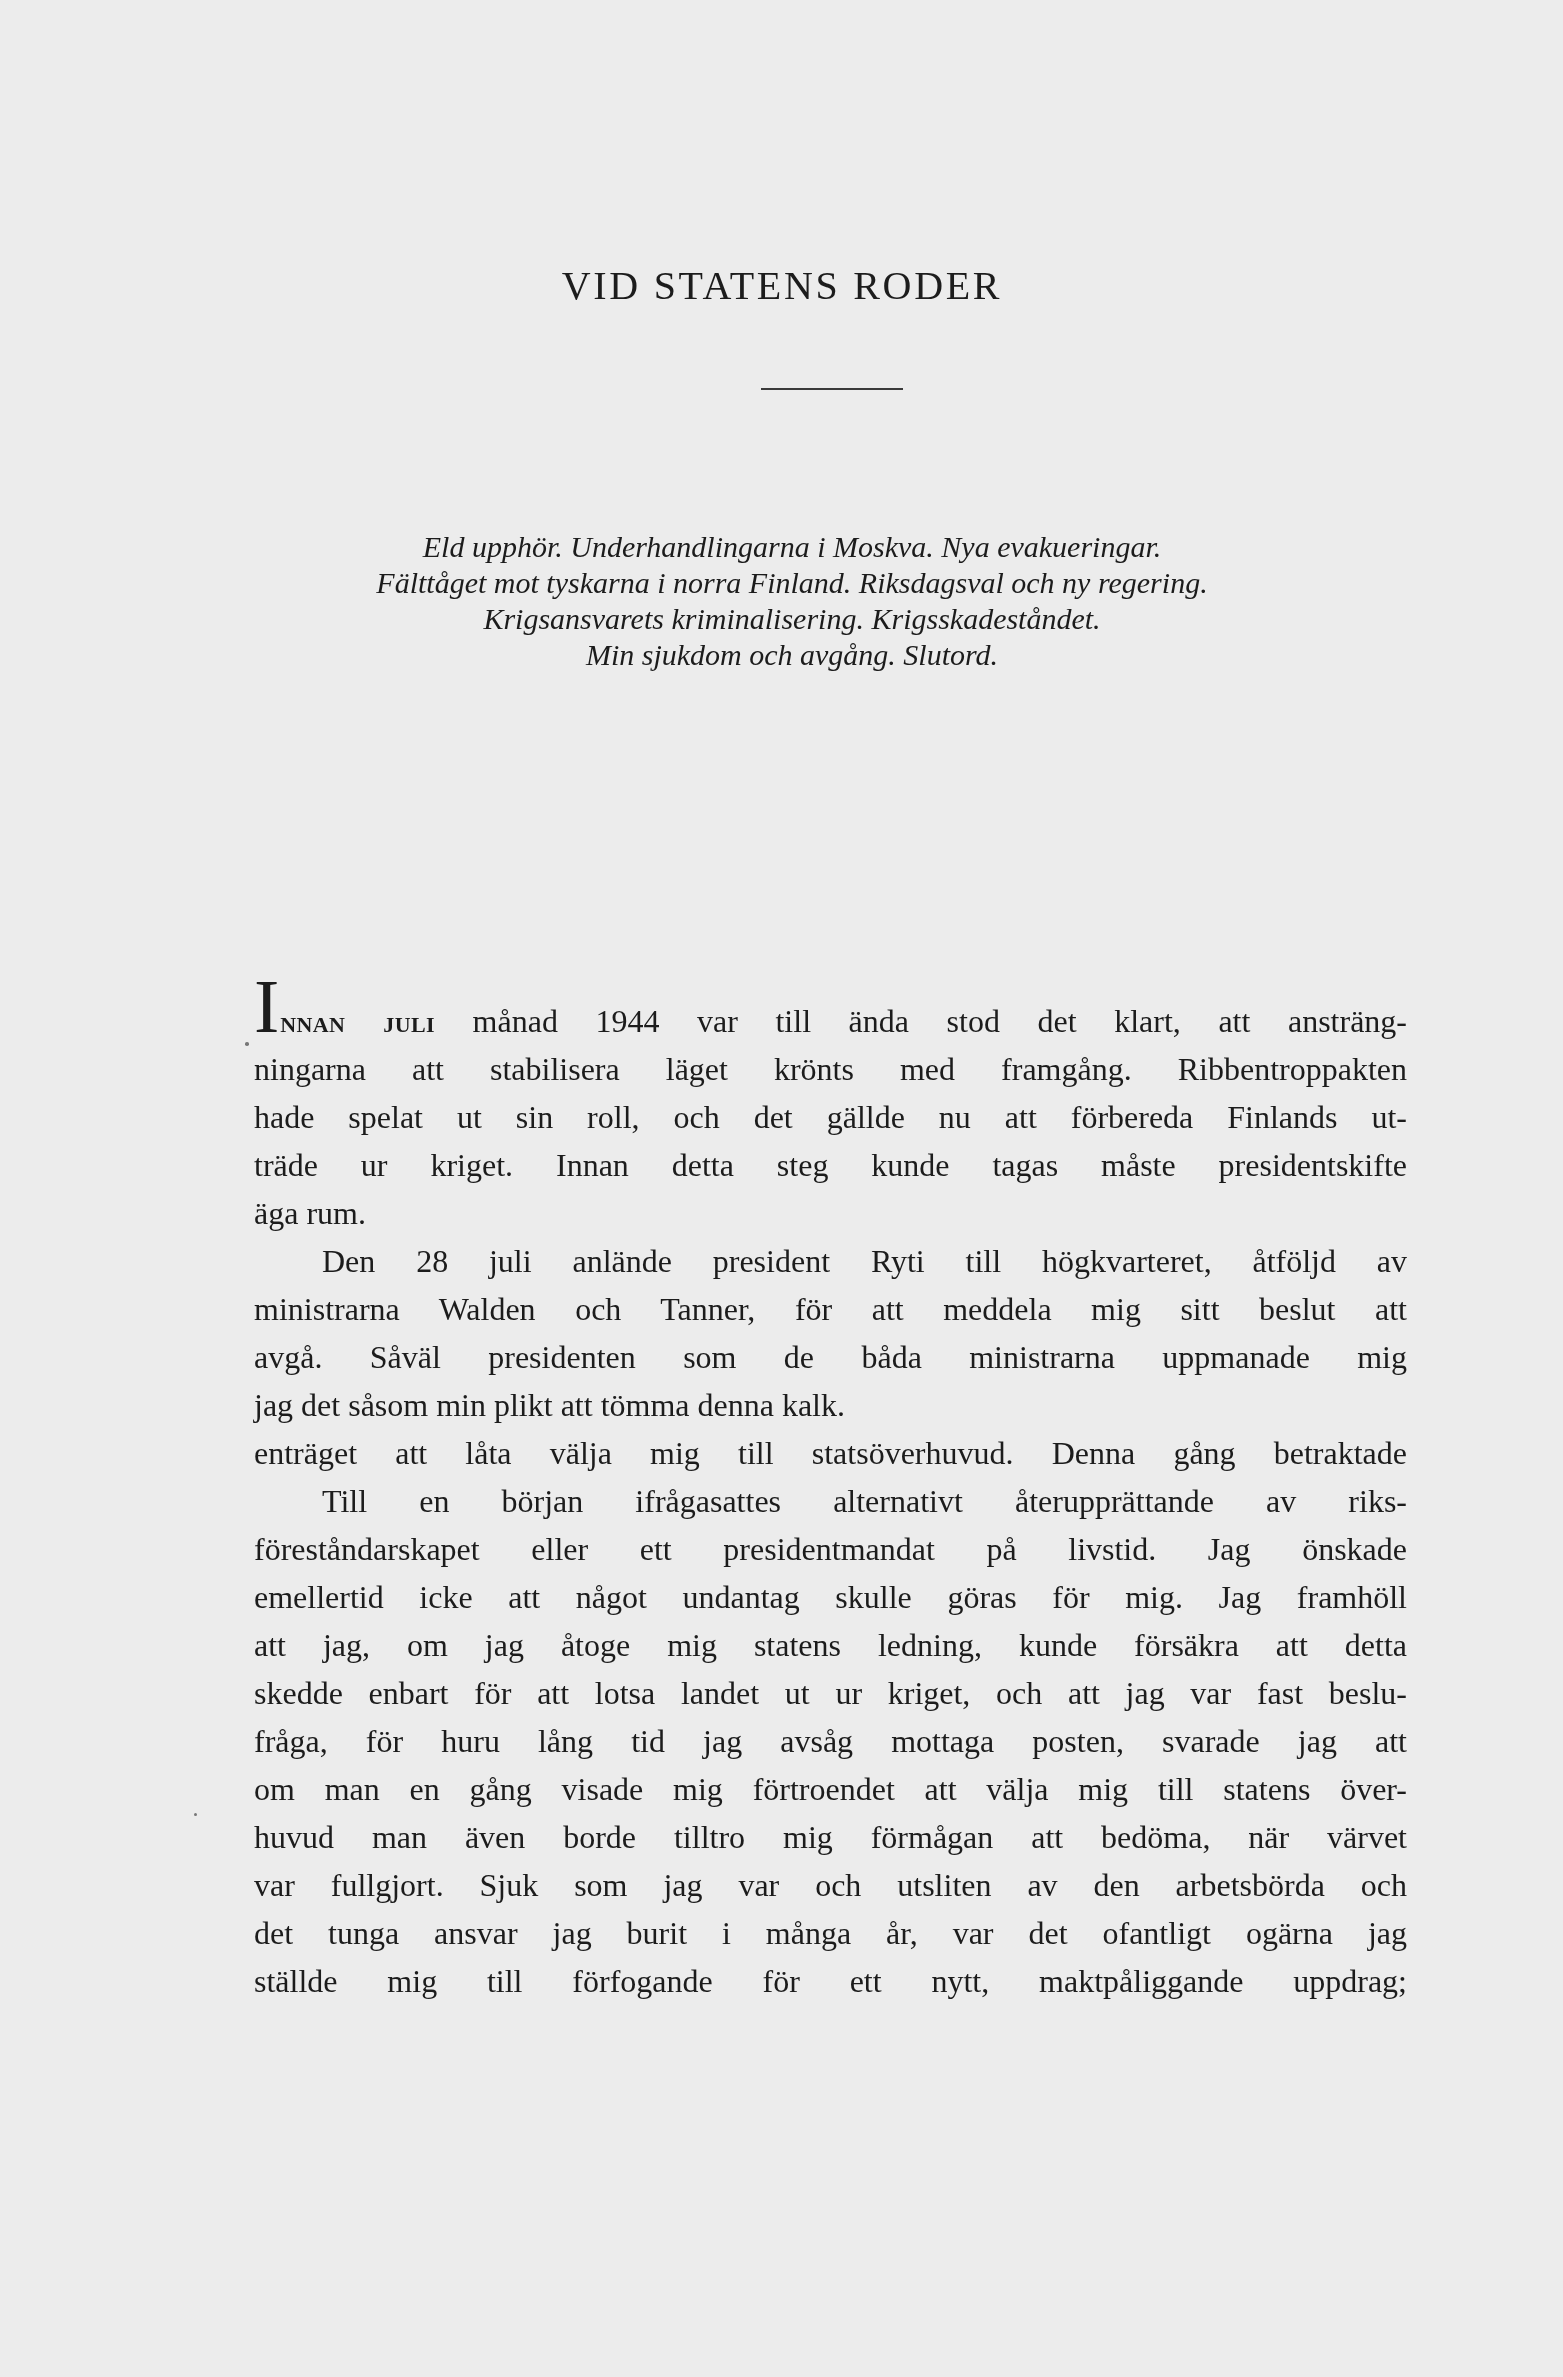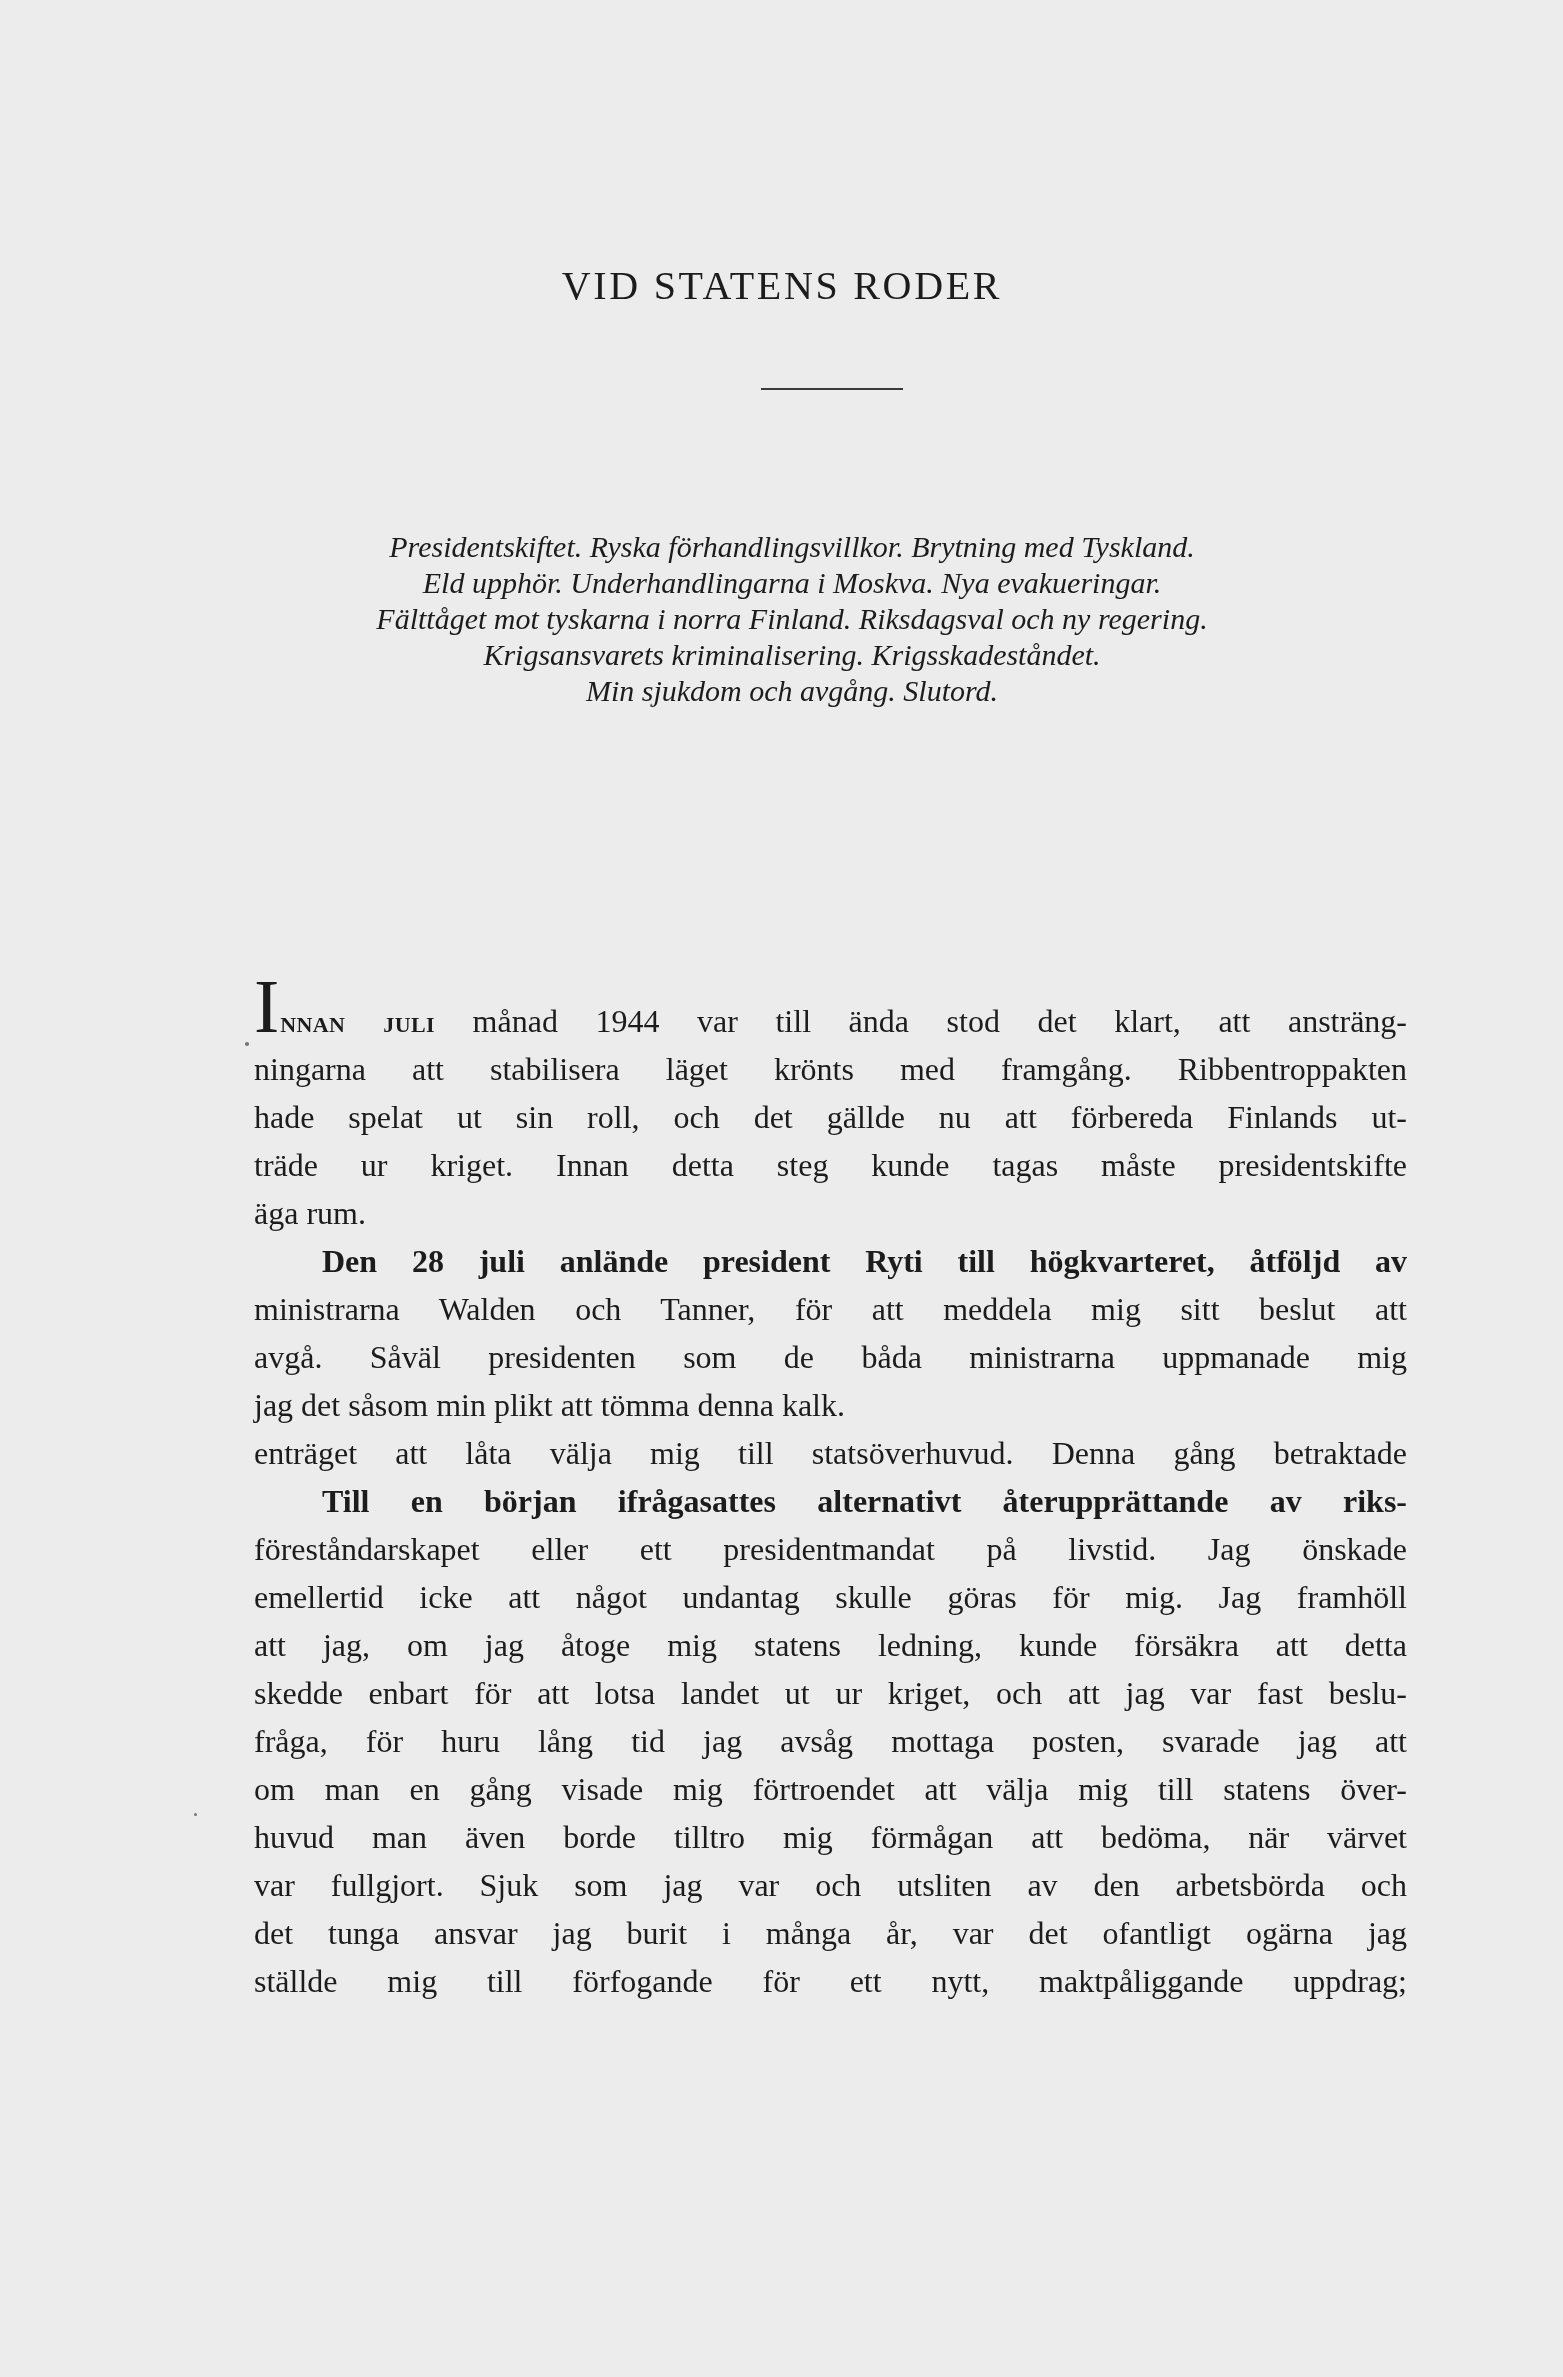--- a/index.html
+++ b/index.html
@@ -33,41 +33,40 @@
   .body-text {
     position: absolute; left: 254px; width: 1153px; top: 997px;
     font-size: 32px; line-height: 48px;
   }
   .bline {
     display: block; white-space: nowrap;
     text-align: justify; text-align-last: justify;
     height: 48px;
   }
   .bline.last { text-align-last: left; }
-  .bline.indent { padding-left: 68px; font-weight: bold; }
+  .bline.indent { padding-left: 68px; }
   .dropcap {
     font-size: 76px; line-height: 0; vertical-align: baseline;
     margin-right: 0.9px;
   }
   .smallcaps { font-variant: small-caps; letter-spacing: 0.4px; font-weight: bold; }
   .margin-mark {
     position: absolute; width: 3.6px; height: 3.6px; border-radius: 1.8px; background: #777;
   }
 </style>
 </head>
 <body>
 
 <div class="page">
 
   <h1 class="chapter-title">VID STATENS RODER</h1>
 
   <div class="divider"></div>
 
   <div class="summary">
-    <span class="summary-line">Presidentskiftet. Ryska förhandlingsvillkor. Brytning med Tyskland.</span>
     <span class="summary-line">Eld upphör. Underhandlingarna i Moskva. Nya evakueringar.</span>
     <span class="summary-line">Fälttåget mot tyskarna i norra Finland. Riksdagsval och ny regering.</span>
     <span class="summary-line">Krigsansvarets kriminalisering. Krigsskadeståndet.</span>
     <span class="summary-line">Min sjukdom och avgång. Slutord.</span>
   </div>
 
   <div class="body-text" id="body-text">
     <span class="bline"><span class="dropcap">I</span><span class="smallcaps">nnan juli</span><span> månad 1944 var till ända stod det klart, att ansträng-</span></span>
   <span class="bline">ningarna att stabilisera läget krönts med framgång. Ribbentroppakten</span>
       <span class="bline">hade spelat ut sin roll, och det gällde nu att förbereda Finlands ut-</span>

